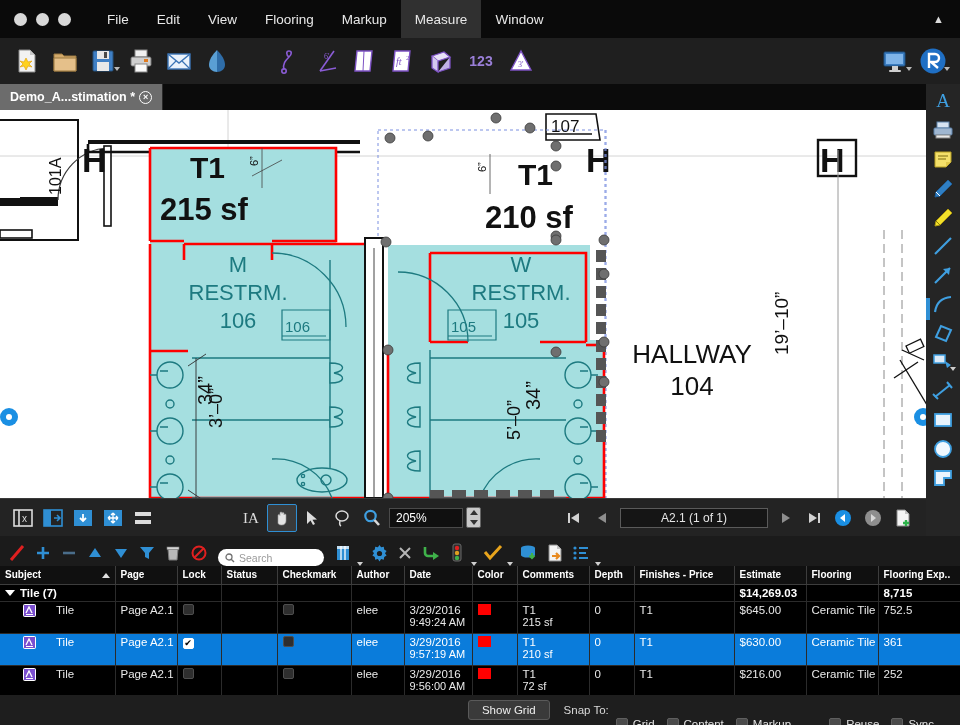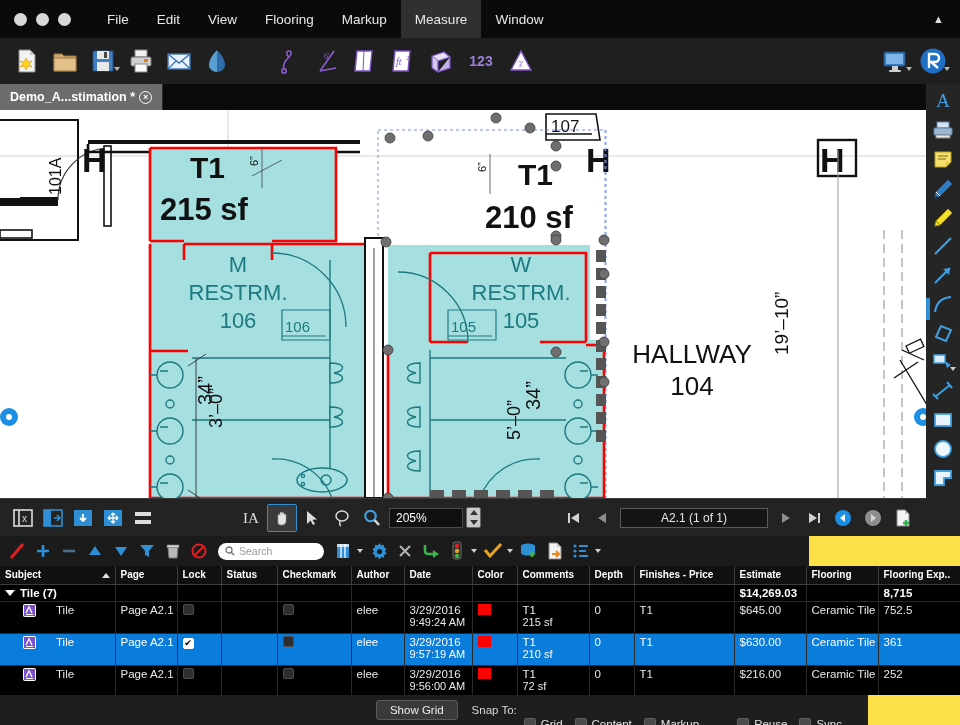--- a/index.html
+++ b/index.html
@@ -3,21 +3,21 @@
 <meta charset="utf-8">
 <style>
   * { box-sizing: border-box; margin: 0; padding: 0; }
   html, body {
     width: 960px; height: 725px;
     background: #000;
     font-family: "Liberation Sans", sans-serif;
     overflow: hidden;
     -webkit-font-smoothing: antialiased;
   }
-  #app { position: relative; width: 960px; height: 725px; background: #fde047; }
+  #app { position: relative; width: 960px; height: 725px; background: #be185d; }
 
   
   .menubar {
     position: absolute; left: 0; top: 0; width: 960px; height: 38px;
     background: #0a0a0a; display: flex; align-items: center;
   }
   .traffic { display: flex; gap: 9px; padding-left: 14px; padding-right: 22px; }
   .tl { width: 13px; height: 13px; border-radius: 50%; background: #d8d8d8; }
   .menu-items { display: flex; align-items: stretch; height: 38px; }
   .menu-item {
@@ -134,22 +134,22 @@
     border-left:3px solid transparent;border-right:3px solid transparent;
     border-top:4px solid #ccc;
   }
   .rs-scrollmark {
     position: absolute; left: 0; top: 214px; width: 4px; height: 22px;
     background: #2f8fd4;
   }
 
   
   .mkbar {
-    position: absolute; left: 0; top: 536px; width: 809px; height: 30px;
-    background: #1b1b1b; display: flex; align-items: center; padding-left: 4px;
+    position: absolute; left: 0; top: 536px; width: 960px; height: 30px;
+    background: #1b1b1b; display: flex; align-items: flex-end; padding-left: 4px;
   }
   .mk-btn {
     width: 26px; height: 26px; display: flex; align-items: center;
     justify-content: center; position: relative;
   }
   .mk-caret {
     width: 0; height: 0; border-left: 3.5px solid transparent;
     border-right: 3.5px solid transparent; border-top: 4.5px solid #cfcfcf;
     margin-left: 1px; margin-right: 3px;
   }
@@ -206,21 +206,21 @@
   }
   .cb.on { background: #fff; border-color: #fff; }
   .cb.on::after {
     content: '\2714'; color: #000; font-size: 9px; line-height: 1;
   }
   .color-chip { width: 13px; height: 11px; display: inline-block; }
   .sub2 { display: block; font-size: 11px; }
 
   
   .statusbar {
-    position: absolute; left: 0; top: 695px; width: 868px; height: 30px;
+    position: absolute; left: 0; top: 695px; width: 960px; height: 30px;
     background: #1e1e1e; display: flex; align-items: center;
     justify-content: flex-end; gap: 0; padding-right: 14px;
   }
   .sb-btn {
     background: #3a3a3a; border: 1px solid #5a5a5a; border-radius: 3px;
     color: #ededed; font-size: 11.5px; padding: 3px 13px; margin-right: 14px;
   }
   .sb-label { color: #d9d9d9; font-size: 11.5px; margin-right: 7px; }
   .sb-chk {
     display: flex; align-items: center; gap: 5px; margin-right: 12px;

